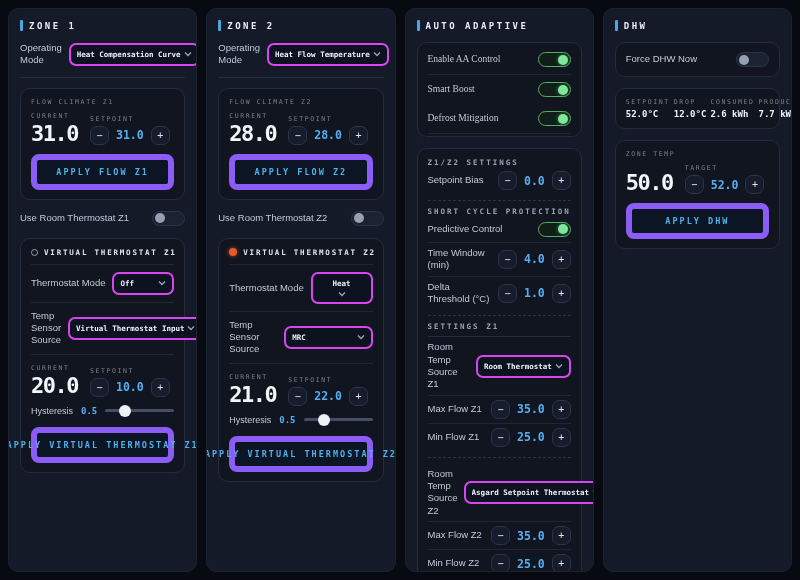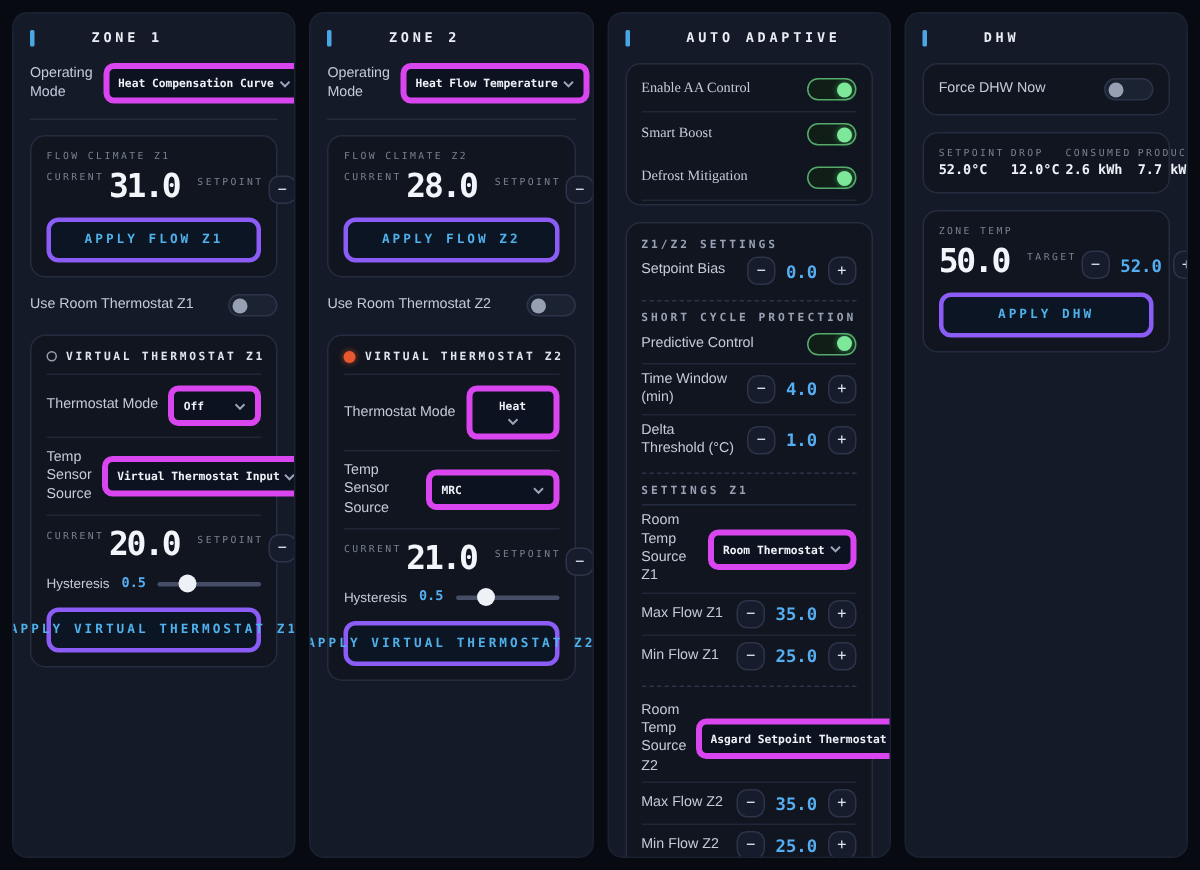--- a/index.html
+++ b/index.html
@@ -1,46 +1,46 @@
 <!DOCTYPE html>
 <html><head>
 <meta charset="utf-8">
 <style>
   * { margin:0; padding:0; box-sizing:border-box; }
   html,body { width:800px; height:580px; background:#070a11; font-family:"Liberation Sans",sans-serif; overflow:hidden; }
   .grid { display:grid; grid-template-columns:repeat(4,1fr); gap:9px; padding:8px; height:580px; }
   .panel { background:#141a28; border:1px solid #1b2232; border-radius:10px; padding:11px; overflow:hidden; display:flex; flex-direction:column; }
   .p-header { display:flex; align-items:center; gap:6px; margin-bottom:11px; flex:0 0 auto; }
   .p-bar { width:3px; height:11px; background:#4ba7e3; border-radius:1px; }
-  .p-title { font-family:"DejaVu Sans Mono",monospace; font-size:9px; font-weight:bold; letter-spacing:2.5px; color:#e9edf5; white-space:nowrap;margin-left:32px; }
+  .p-title { font-family:"DejaVu Sans Mono",monospace; font-size:9px; font-weight:bold; letter-spacing:2.5px; color:#e9edf5; white-space:nowrap; }
   .frow { display:flex; align-items:center; justify-content:space-between; gap:7px; }
   .flabel { font-size:9.5px; color:#c3cad9; line-height:1.3; }
   .narrow { max-width:58px; }
   .xnarrow { max-width:48px; }
-  .select { flex:1; display:flex; align-items:center; justify-content:space-between; gap:3px; background:#0d1220; border:4px solid #d946ef; border-radius:7px; padding:5px 6px; min-height:22px; cursor:pointer; }
+  .select { flex:1; display:flex; align-items:center; justify-content:space-between; gap:3px; background:#0d1220; border:2px solid #d946ef; border-radius:7px; padding:5px 6px; min-height:22px; cursor:pointer; }
   .sv { font-family:"DejaVu Sans Mono",monospace; font-size:7.5px; font-weight:bold; color:#eef2f8; white-space:nowrap; overflow:hidden; }
   .sep { border-top:1px solid #232b3d; margin:10px 0; }
   .card { border:1px solid #242c3f; background:#10151f; border-radius:10px; padding:9px 10px; margin-bottom:11px; }
   .mini { font-family:"DejaVu Sans Mono",monospace; font-size:6.5px; font-weight:normal; letter-spacing:1.6px; color:#77818f; white-space:nowrap; }
   .sect { font-family:"DejaVu Sans Mono",monospace; font-size:7.5px; font-weight:bold; letter-spacing:2px; color:#98a2b4; white-space:nowrap; }
   .bignum { font-family:"DejaVu Sans Mono",monospace; font-size:22px; font-weight:bold; color:#f2f5fa; letter-spacing:-1.5px; line-height:1; }
   .stepbtn { width:19px; height:19px; border-radius:7px; background:#161c2b; border:1px solid #2c3449; color:#dfe5ee; display:flex; align-items:center; justify-content:center; font-family:"DejaVu Sans Mono",monospace; font-size:10px; cursor:pointer; flex:0 0 auto; }
   .stepval { font-family:"DejaVu Sans Mono",monospace; font-weight:bold; font-size:11.5px; color:#56aef2; white-space:nowrap; }
   .stepgrp { display:flex; align-items:center; gap:7px; }
-  .apply { display:flex; justify-content:center; align-items:center; border:3px solid #8b5cf6; background:#0c1523; color:#4fb0ea; border-radius:8px; font-family:"DejaVu Sans Mono",monospace; font-weight:bold; font-size:8.5px; letter-spacing:2px; padding:7px 4px; cursor:pointer; white-space:nowrap; }
+  .apply { display:flex; justify-content:center; align-items:center; border:6px solid #8b5cf6; background:#0c1523; color:#4fb0ea; border-radius:8px; font-family:"DejaVu Sans Mono",monospace; font-weight:bold; font-size:8.5px; letter-spacing:2px; padding:7px 4px; cursor:pointer; white-space:nowrap; }
   .tgl { position:relative; width:33px; height:15px; border-radius:9px; background:#1b2232; border:1px solid #2c3449; flex:0 0 auto; cursor:pointer; }
   .tgl .knob { position:absolute; width:10px; height:10px; border-radius:50%; background:#97a0b2; top:50%; left:2px; transform:translateY(-50%); }
   .tgl.on { background:#101e17; border:1px solid #55ab6c; }
   .tgl.on .knob { left:auto; right:2px; background:#7de89a; box-shadow:0 0 4px rgba(90,220,130,.55); }
   .dash { border-top:1px dashed #2b3347; margin:6px 0; }
   .bline { border-bottom:1px solid #1f2737; }
   .uline { border-bottom:1px solid #242c3f; padding-bottom:5px; }
   .c3row { display:flex; align-items:center; justify-content:space-between; gap:6px; padding:4px 0; min-height:27px; }
   .numrow { display:flex; align-items:flex-end; gap:12px; margin:6px 0 9px 0; }
-  .numcol { display:flex; flex-direction:row; gap:3px; }
+  .numcol { display:flex; flex-direction:column; gap:3px; }
   .vt-head { display:flex; align-items:center; gap:6px; padding-bottom:7px; border-bottom:1px solid #1f2737; margin-bottom:7px; }
   .vt-title { font-family:"DejaVu Sans Mono",monospace; font-size:7.5px; font-weight:bold; letter-spacing:1.8px; color:#dfe5ee; white-space:nowrap; }
   .dot-off { width:7px; height:7px; border-radius:50%; border:1.5px solid #97a0b2; flex:0 0 auto; }
   .dot-on { width:8px; height:8px; border-radius:50%; background:#e8582f; box-shadow:0 0 4px rgba(232,88,47,.7); flex:0 0 auto; }
   .slider { flex:1; position:relative; height:3px; background:#454e66; border-radius:2px; cursor:pointer; }
   .thumb { position:absolute; top:50%; width:12px; height:12px; border-radius:50%; background:#eef1f6; transform:translate(-50%,-50%); }
   .hrow { display:flex; align-items:center; gap:8px; margin:9px 0 11px 0; }
   .hlab { font-size:9px; color:#c3cad9; white-space:nowrap; }
   .hval { font-family:"DejaVu Sans Mono",monospace; font-size:9px; font-weight:bold; color:#56aef2; }
   .stats { display:flex; justify-content:space-between; gap:4px; }

